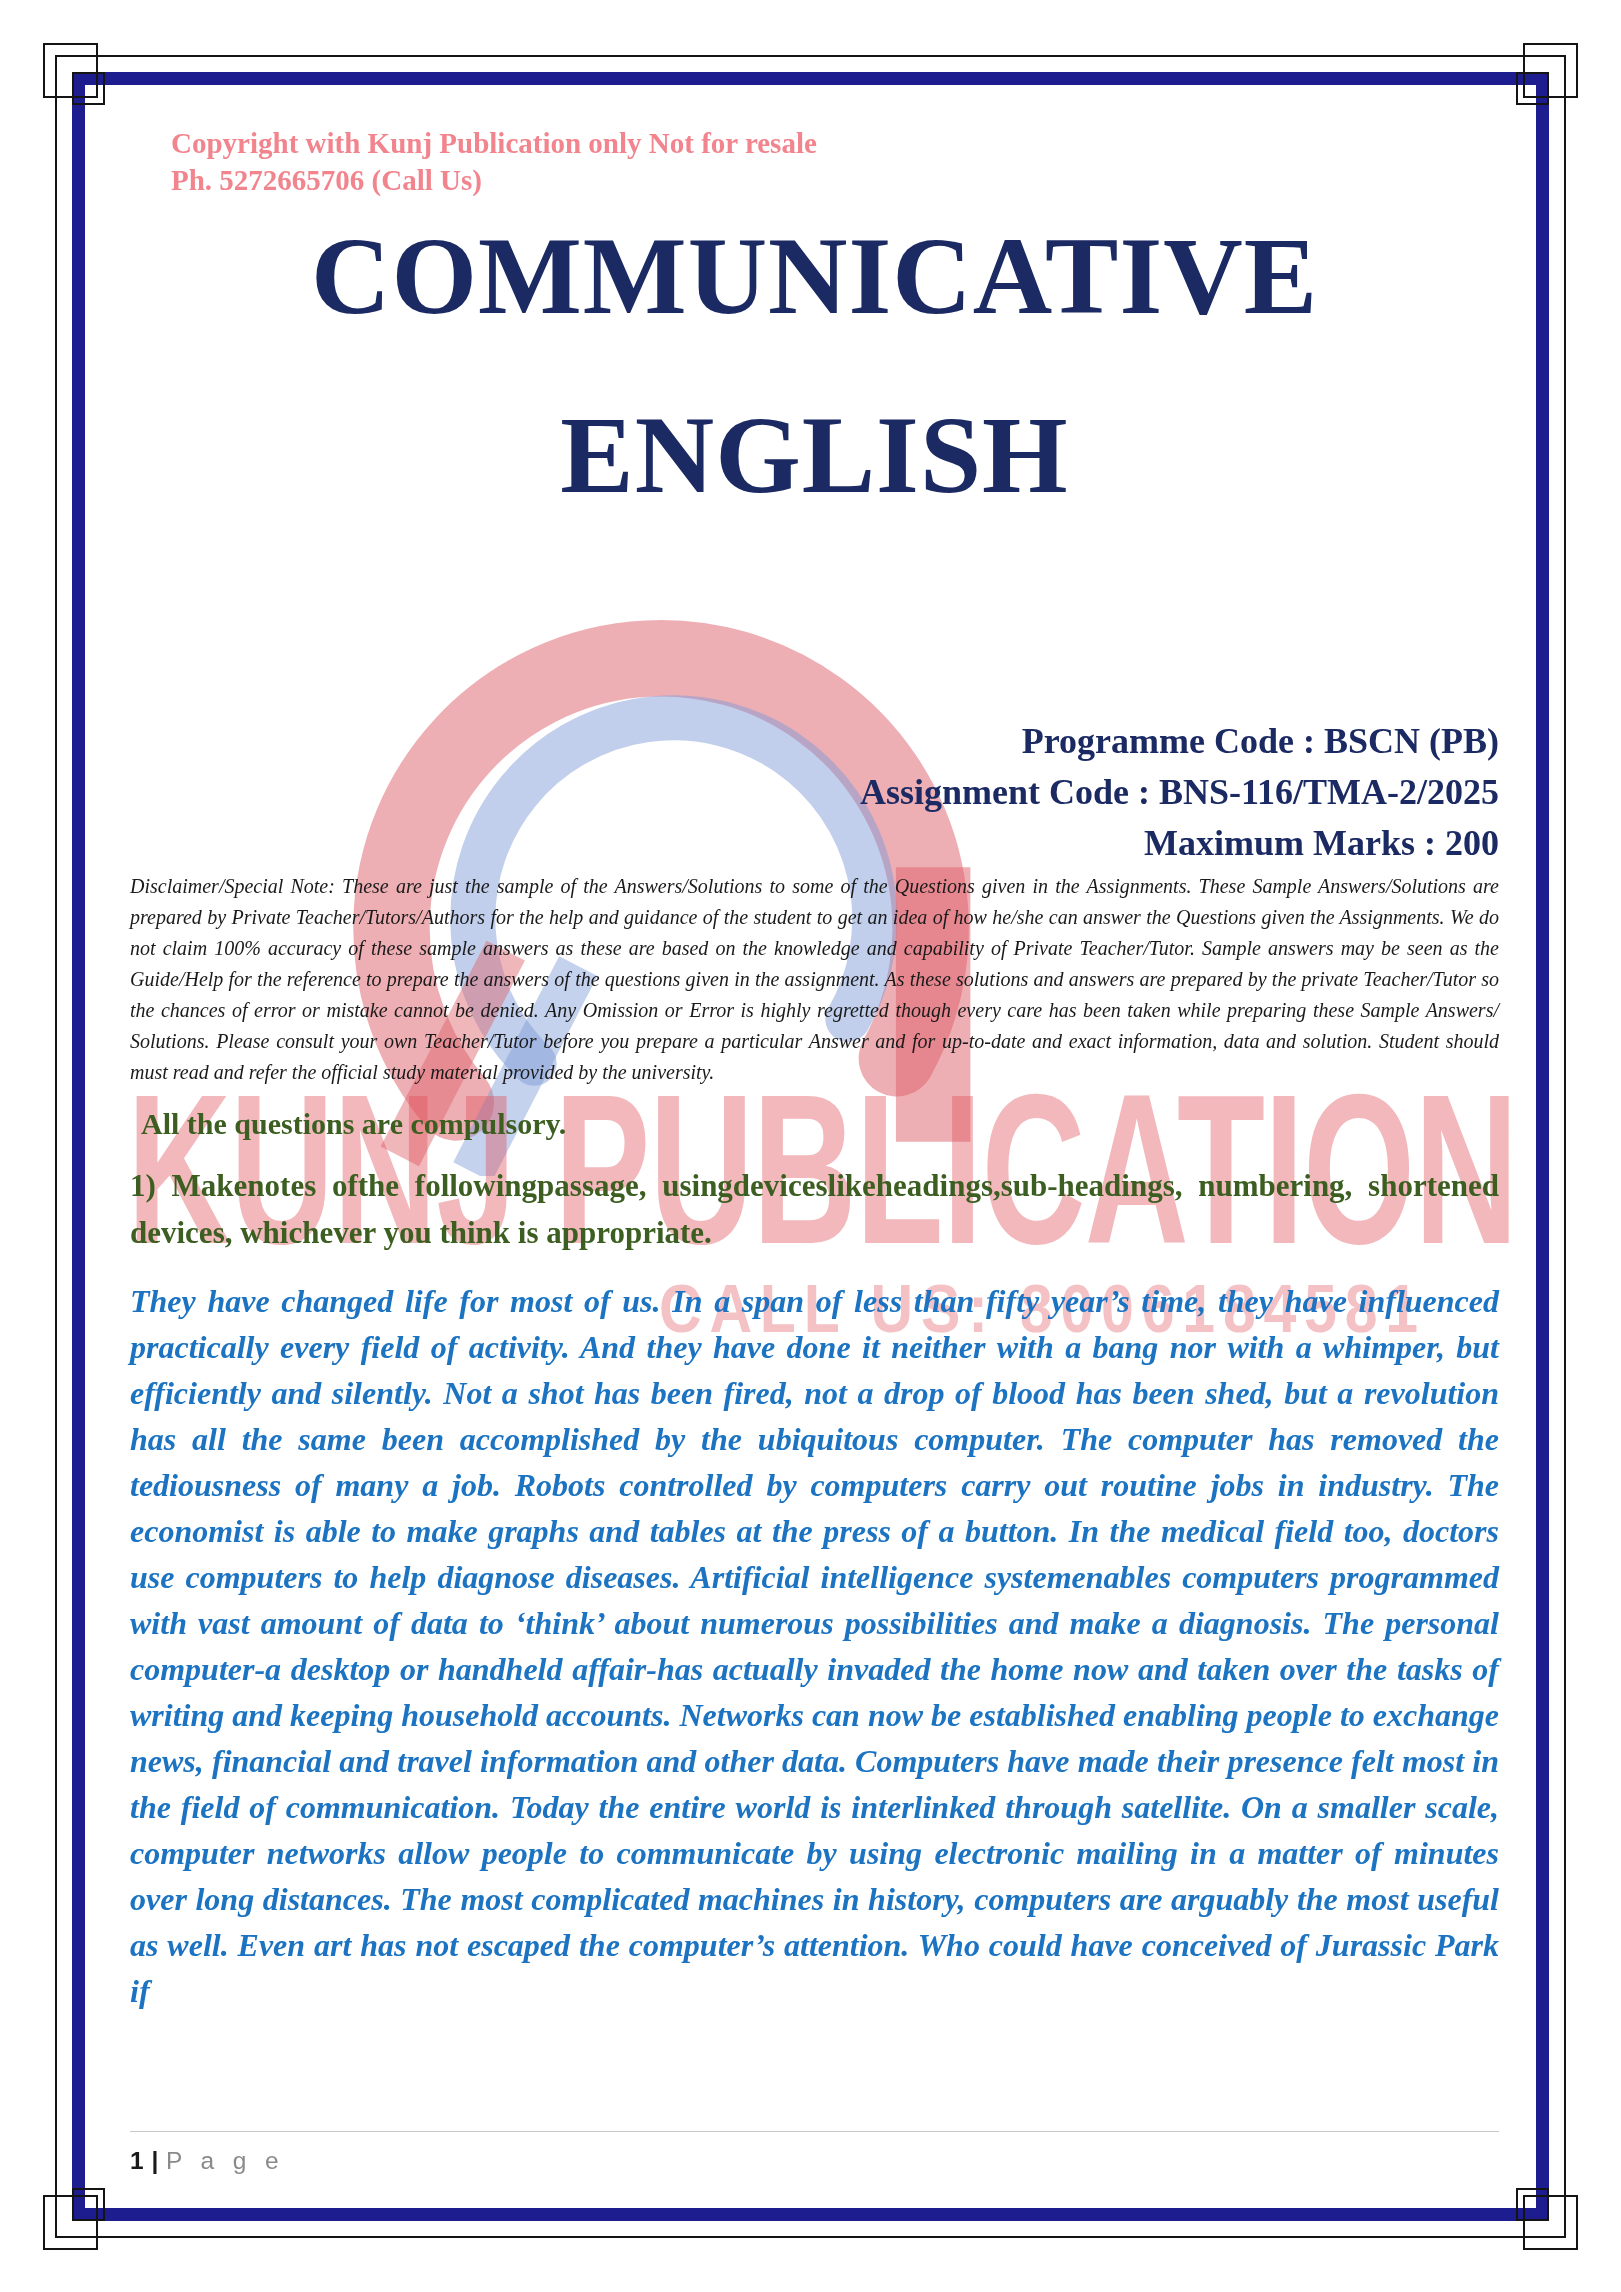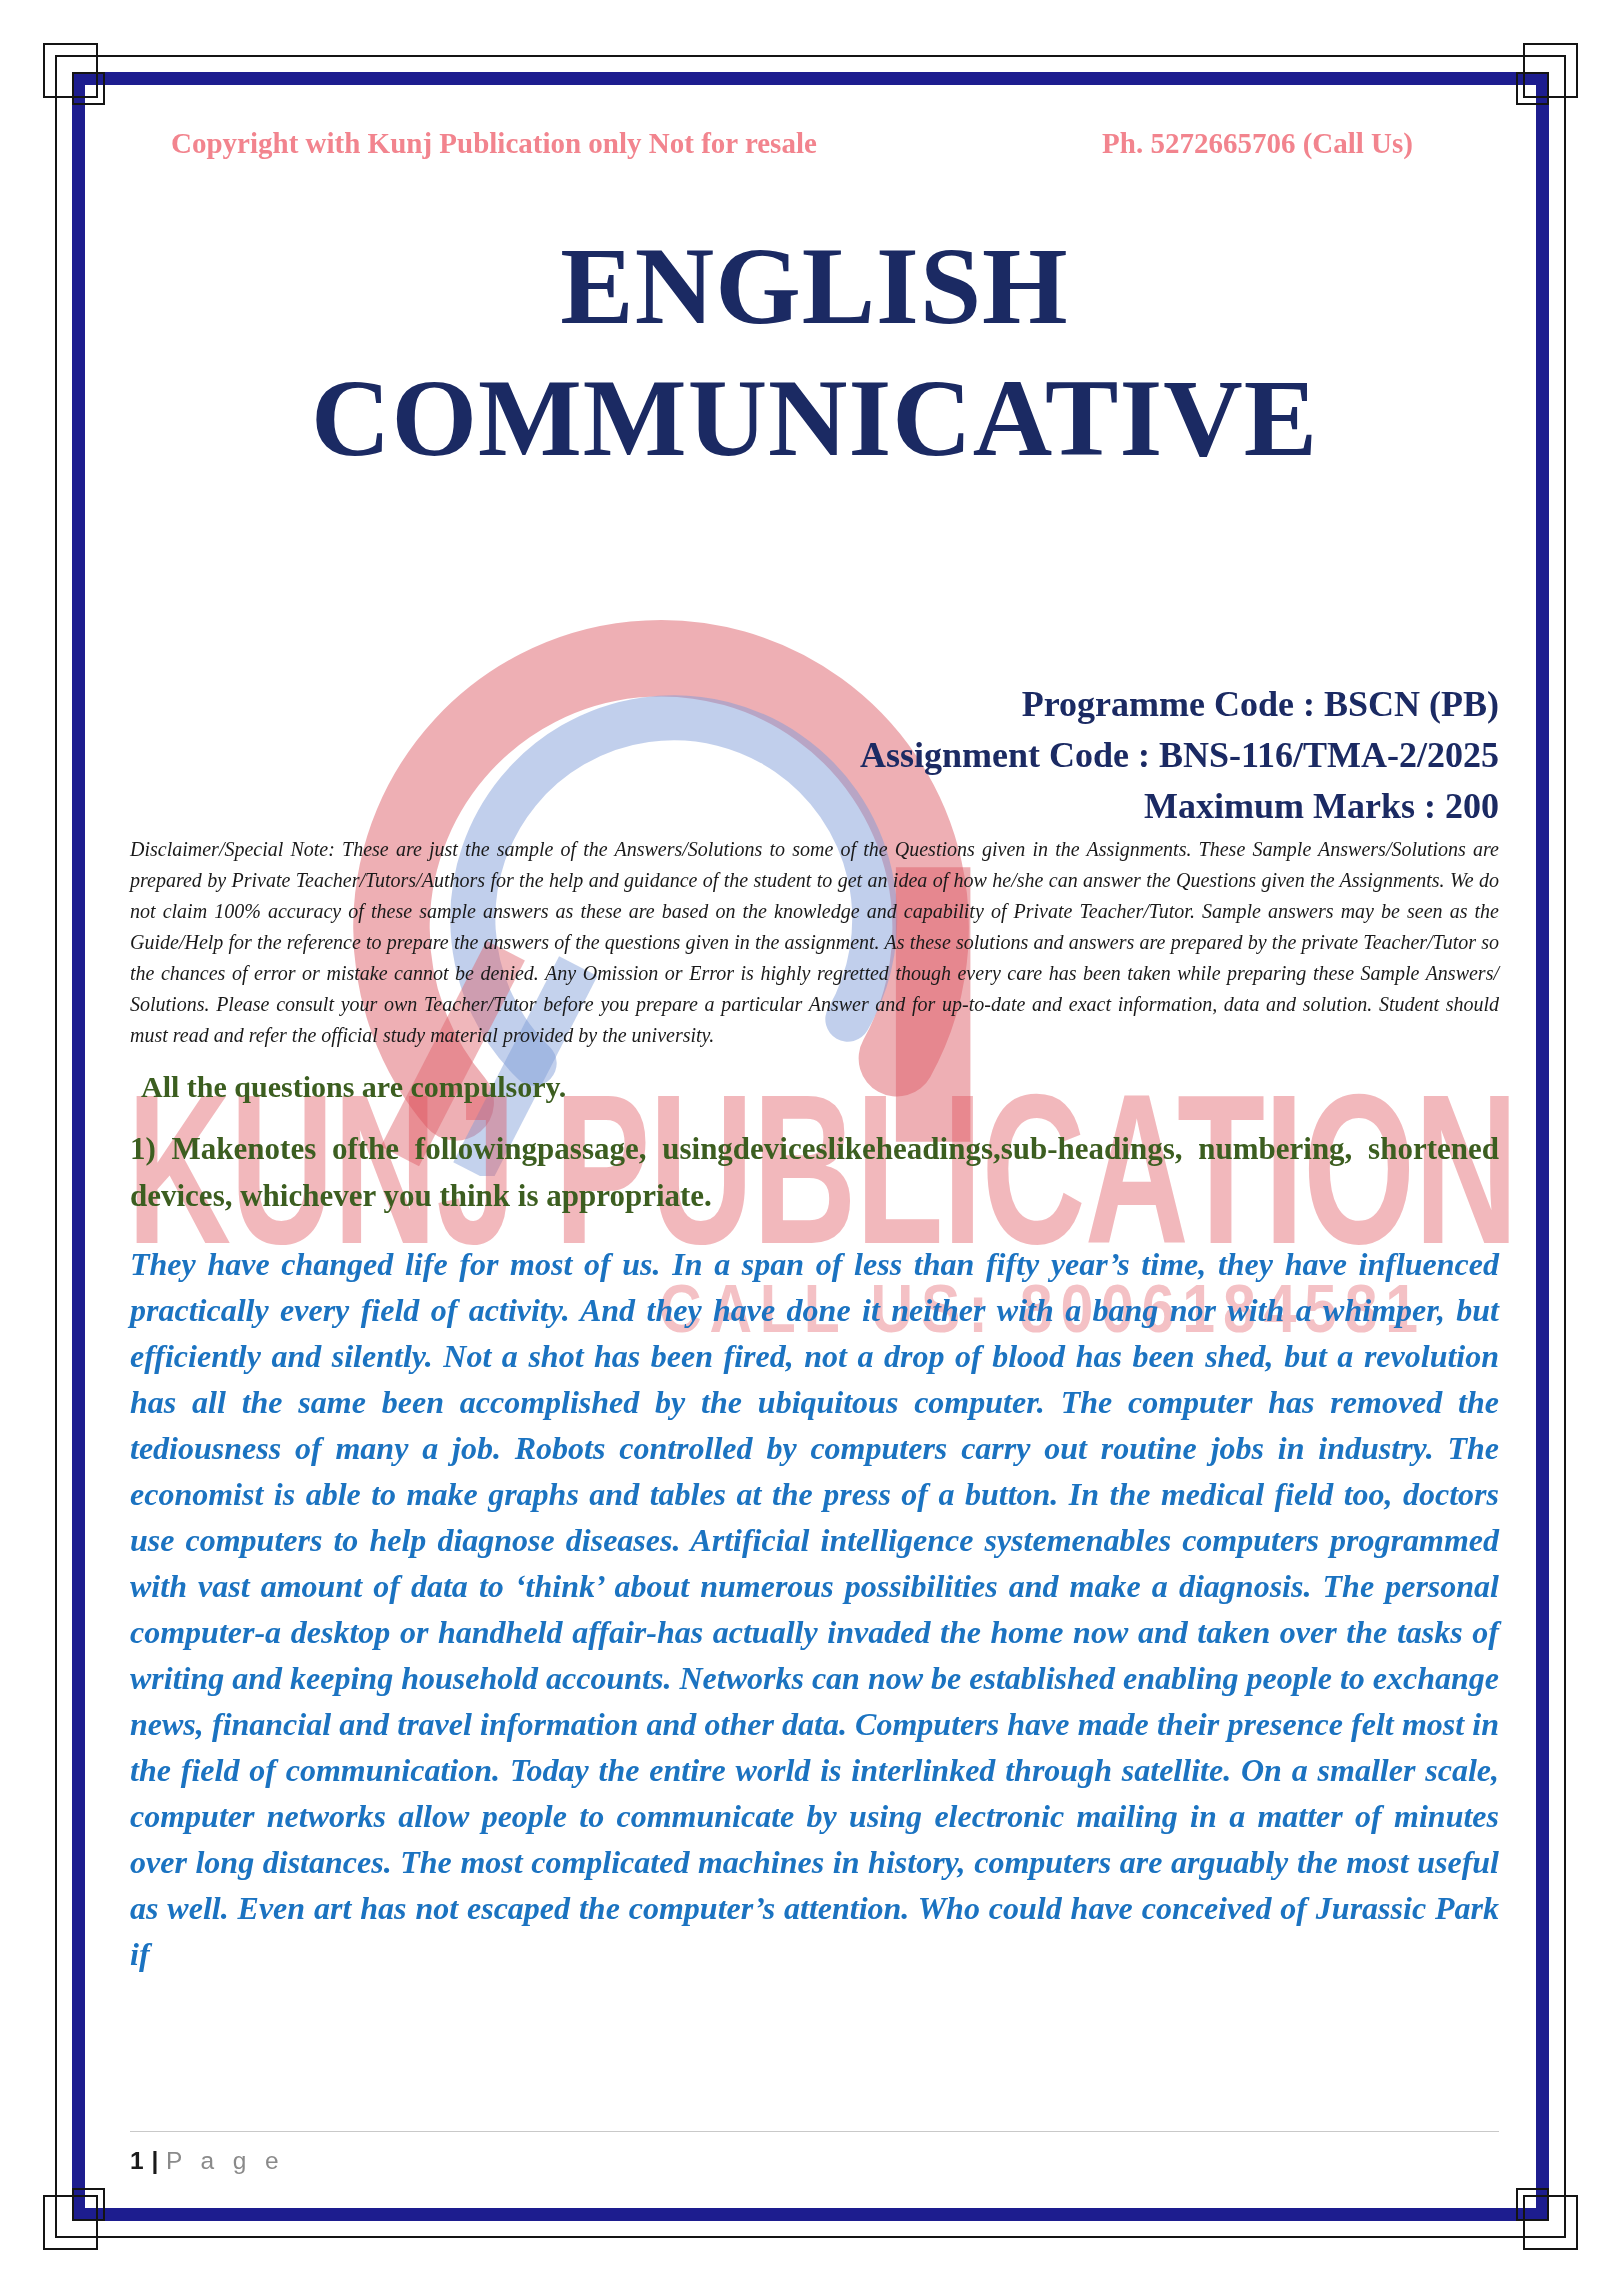--- a/index.html
+++ b/index.html
@@ -35,23 +35,23 @@
     position:absolute;top:1270px;left:659px;
     font-family:"Liberation Sans",sans-serif;font-weight:bold;
     font-size:59px;letter-spacing:7.8px;white-space:nowrap;
     color:rgba(226,92,102,0.38);
     transform:scaleY(1.15);transform-origin:center top;
   }
 
   
   .content{position:absolute;left:130px;top:125px;width:1369px;z-index:2;}
   .copyright{
-    display:flex;justify-content:space-between;
+    display:flex;
     padding:0 86px 0 41px;
-    color:#f2848e;font-weight:bold;font-size:29px;line-height:37px;
+    color:#f2848e;font-weight:bold;font-size:29px;line-height:37px;flex-direction:column;
   }
   .title{
     text-align:center;color:#1b2a63;font-weight:bold;
     font-size:110px;line-height:110px;letter-spacing:1px;
   }
   .title.l1{margin-top:21.6px;}
   .title.l2{margin-top:69px;}
   .codes{
     margin-top:206px;text-align:right;color:#1b2a63;font-weight:bold;
     font-size:36px;line-height:1.42;
@@ -114,22 +114,22 @@
     <div class="wm-phone">CALL US: 8006184581</div>
   </div>
 
   <div class="content">
 
     <div class="copyright">
       <span>Copyright with Kunj Publication only Not for resale</span>
       <span>Ph. 5272665706 (Call Us)</span>
     </div>
 
+    <div class="title l1">COMMUNICATIVE</div>
     <div class="title l2">ENGLISH</div>
-    <div class="title l1">COMMUNICATIVE</div>
 
     <div class="codes">
       <div>Programme Code : BSCN (PB)</div>
       <div>Assignment Code : BNS-116/TMA-2/2025</div>
       <div>Maximum Marks : 200</div>
     </div>
 
     <div class="disclaimer">Disclaimer/Special Note: These are just the sample of the Answers/Solutions to some of the Questions given in the Assignments. These Sample Answers/Solutions are prepared by Private Teacher/Tutors/Authors for the help and guidance of the student to get an idea of how he/she can answer the Questions given the Assignments. We do not claim 100% accuracy of these sample answers as these are based on the knowledge and capability of Private Teacher/Tutor. Sample answers may be seen as the Guide/Help for the reference to prepare the answers of the questions given in the assignment. As these solutions and answers are prepared by the private Teacher/Tutor so the chances of error or mistake cannot be denied. Any Omission or Error is highly regretted though every care has been taken while preparing these Sample Answers/ Solutions. Please consult your own Teacher/Tutor before you prepare a particular Answer and for up-to-date and exact information, data and solution. Student should must read and refer the official study material provided by the university.</div>
 
     <div class="green-note">All the questions are compulsory.</div>

